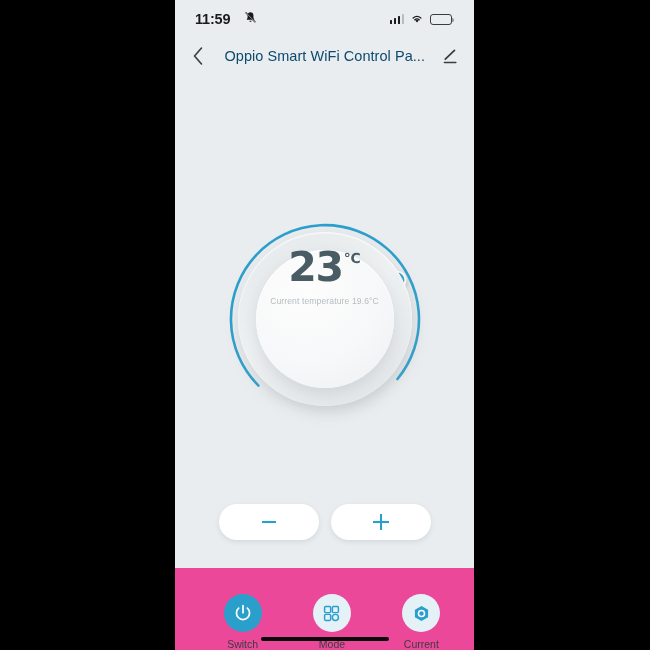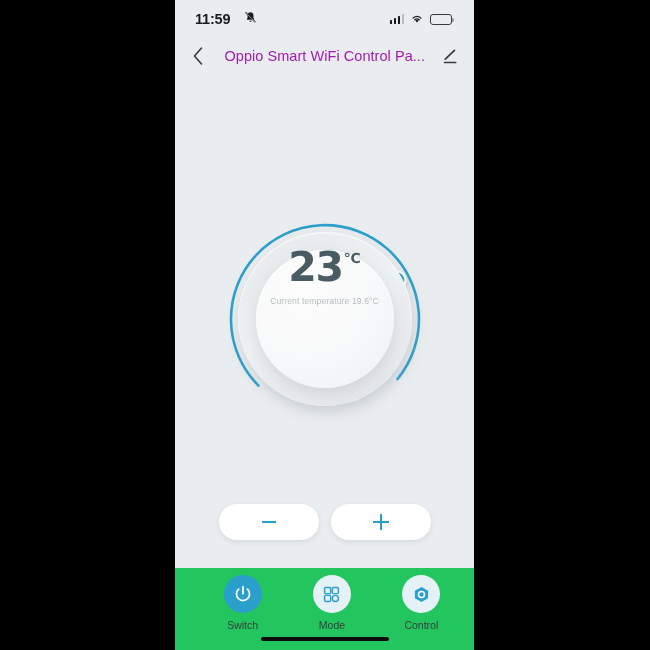--- a/index.html
+++ b/index.html
@@ -41,21 +41,21 @@
   
   .header{
     height:36px; flex:0 0 36px; position:relative;
     display:flex; align-items:center; justify-content:center;
   }
   .hdr-back{
     position:absolute; left:10px; top:50%; transform:translateY(-50%);
     width:26px; height:26px; display:flex; align-items:center; justify-content:center;
   }
   .hdr-title{
-    font-size:14.5px; color:#a21caf; letter-spacing:0.05px;
+    font-size:14.5px; color:#0c4a6e; letter-spacing:0.05px;
     max-width:200px; white-space:nowrap; overflow:hidden;
   }
   .hdr-edit{
     position:absolute; right:12px; top:50%; transform:translateY(-50%);
     width:24px; height:24px; display:flex; align-items:center; justify-content:center;
   }
 
   
   .content{ flex:1 1 auto; position:relative; }
 
@@ -109,22 +109,22 @@
 
   
   .mode-block{
     position:absolute; left:0; right:0; top:508px; text-align:center;
   }
   .mode-label{ font-size:11.5px; color:#b2b8bc; }
   .mode-value{ margin-top:9px; font-size:12.5px; color:#2b2d2f; }
 
   
   .navbar{
-    flex:0 0 82px; background:#22c55e; position:relative;
-    display:flex; align-items:flex-start; justify-content:space-around;
+    flex:0 0 82px; background:#ec4899; position:relative;
+    display:flex; align-items:flex-end; justify-content:space-around;
     padding:7px 8px 0 23px;
   }
   .nav-item{
     display:flex; flex-direction:column; align-items:center; cursor:pointer;
     width:66px;
   }
   .nav-icon{
     width:38px; height:38px; border-radius:50%; background:#e4f1f7;
     display:flex; align-items:center; justify-content:center;
   }
@@ -260,20 +260,20 @@
       </div>
 
 
       <div class="nav-item">
         <div class="nav-icon">
           <svg width="19" height="19" viewBox="0 0 22 22">
             <polygon points="11,2.2 18.6,6.6 18.6,15.4 11,19.8 3.4,15.4 3.4,6.6" fill="#2b9fcc"></polygon>
             <circle cx="11" cy="11" r="3.5" fill="none" stroke="#ffffff" stroke-width="1.8"></circle>
           </svg>
         </div>
-        <div class="nav-label">Control</div>
+        <div class="nav-label">Current</div>
       </div>
 
       <div class="home-bar"></div>
     </div>
 
   </div>
 </div>
 
 </body></html>

